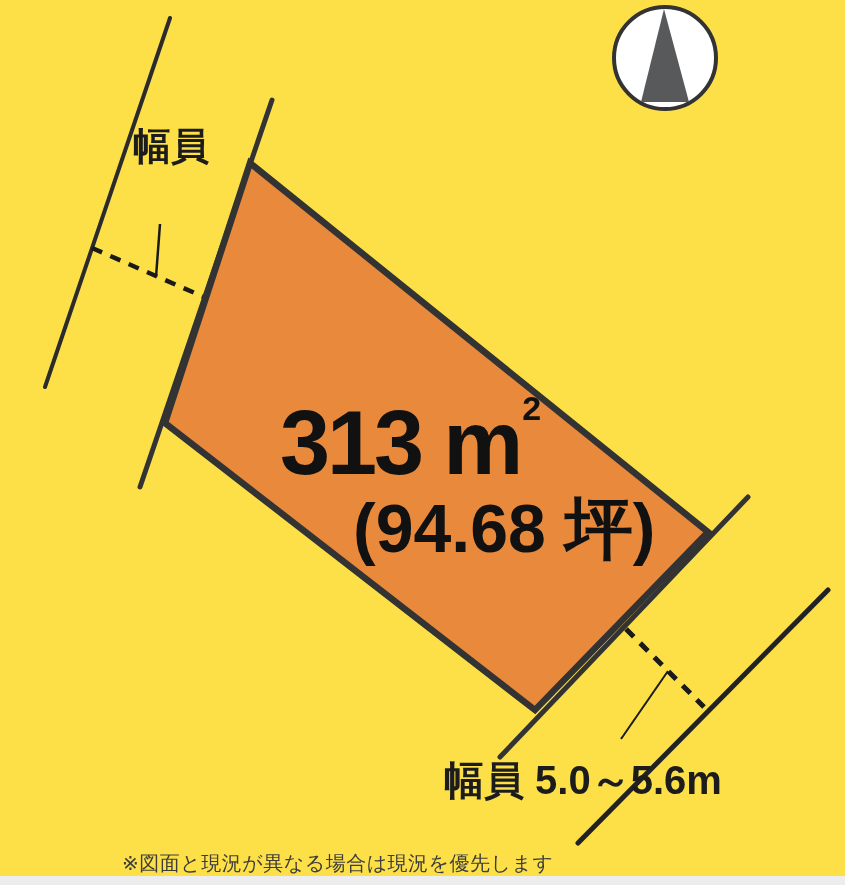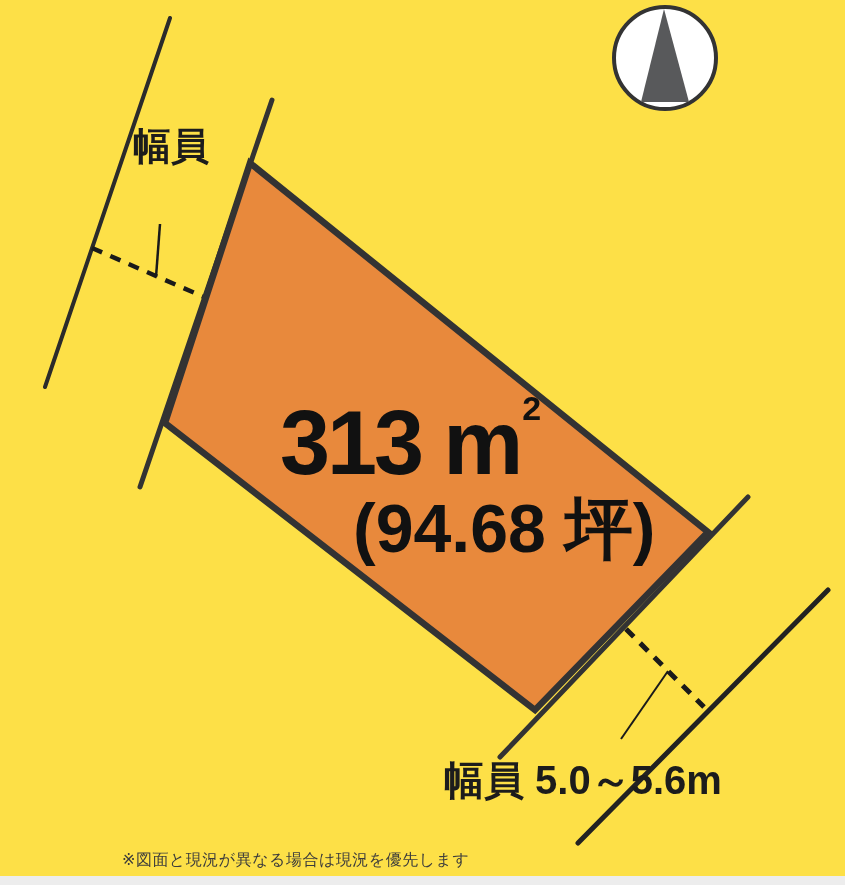--- a/index.html
+++ b/index.html
@@ -34,21 +34,21 @@
     font-size: 68px; font-weight: 600;
     line-height: 1; color: #111111;
   }
   .road-bottom-label {
     left: 444px; top: 752px;
     font-size: 40px; font-weight: 600;
     line-height: 1; color: #1c1c1c; margin-top: 8px;
   }
   .footer-note {
     left: 122px; top: 850px;
-    font-size: 16px; font-weight: 500;
+    font-size: 20px; font-weight: 500;
     letter-spacing: 0.5px; color: #3c3c3c;
   }
 </style>
 </head>
 <body>
 
 <div class="canvas">
 
   <svg width="845" height="885" viewBox="0 0 845 885">
 

